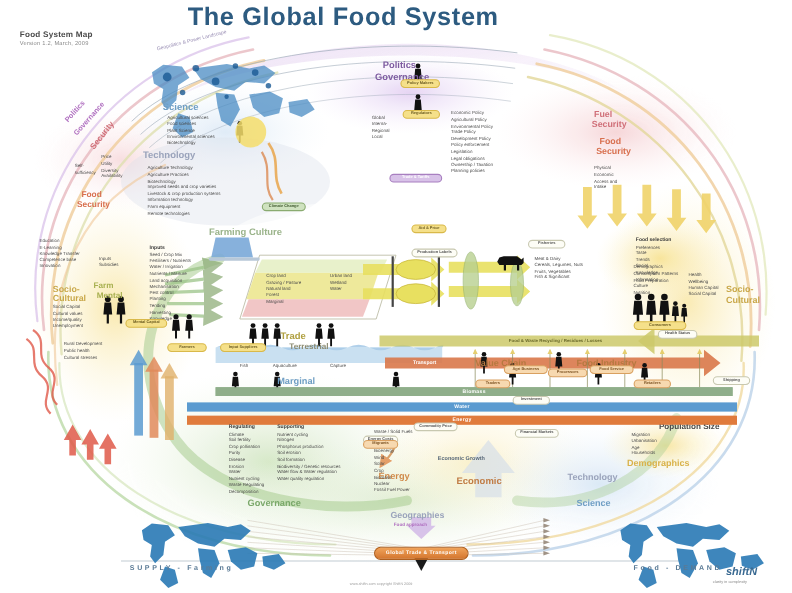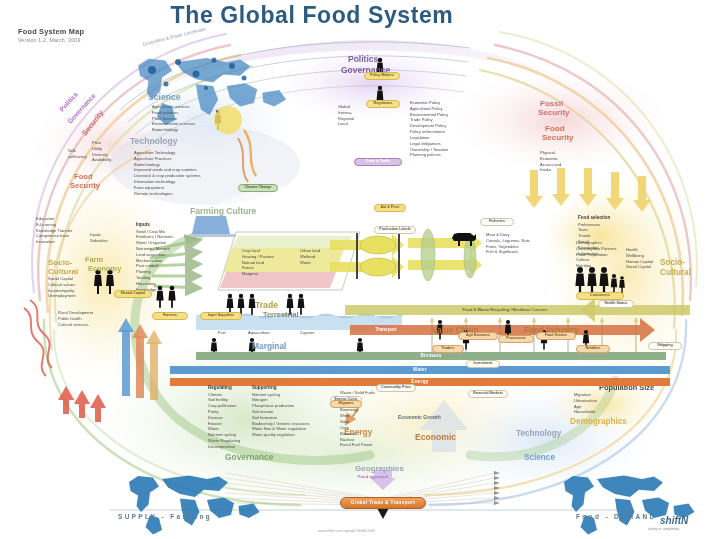--- a/index.html
+++ b/index.html
@@ -488,21 +488,21 @@
     <path d="M244,130 C256,146 246,160 256,176" stroke="#e8a040" stroke-width="2.4" fill="none" opacity=".8"></path>
     <path d="M238,138 C248,154 238,168 248,182" stroke="#d87a3a" stroke-width="2" fill="none" opacity=".7"></path>
   </svg>
 
   <div class="lbl title">The Global Food System</div>
   <div class="lbl meta-title">Food System Map</div>
   <div class="lbl meta-sub">Version 1.2, March, 2009</div>
 
   <div class="lbl region r-politics">Politics</div>
   <div class="lbl region r-gov">Governance</div>
-  <div class="lbl region r-civsec">Fossil</div>
+  <div class="lbl region r-civsec">Fuel</div>
   <div class="lbl region r-civsec2">Security</div>
   <div class="lbl region r-foodsec-r">Food</div>
   <div class="lbl region r-foodsec-r2">Security</div>
   <div class="lbl region r-foodsec-l">Food</div>
   <div class="lbl region r-foodsec-l2">Security</div>
   <div class="lbl region r-science-l">Science</div>
   <div class="lbl region r-tech-l">Technology</div>
   <div class="lbl region r-farming">Farming Culture</div>
   <div class="lbl region r-land">Trade</div>
   <div class="lbl region r-terr">Terrestrial</div>
@@ -514,21 +514,21 @@
   <div class="lbl region r-energy">Energy</div>
   <div class="lbl region r-popsize">Population Size</div>
   <div class="lbl region r-demog">Demographics</div>
   <div class="lbl region r-tech-r">Technology</div>
   <div class="lbl region r-science-r">Science</div>
   <div class="lbl region r-socio-r">Socio-</div>
   <div class="lbl region r-socio-r2">Cultural</div>
   <div class="lbl region r-socio-l">Socio-</div>
   <div class="lbl region r-socio-l2">Cultural</div>
   <div class="lbl region r-farmecon">Farm</div>
-  <div class="lbl region r-farmecon2">Economy</div>
+  <div class="lbl region r-farmecon2">Mental</div>
   <div class="lbl region r-geog">Geographies</div>
 
   <div class="arc-lbl arc-pol">Politics</div>
   <div class="arc-lbl arc-gov">Governance</div>
   <div class="arc-lbl arc-sec">Security</div>
   <div class="arc-lbl arc-geo">Geopolitics &amp; Power Landscape</div>
 
   <div class="lbl band biomass" style="left:196px;top:352px;width:470px;height:8px;">Biomass</div>
   <div class="lbl band water" style="left:170px;top:366px;width:500px;height:8px;">Water</div>
   <div class="lbl band energy" style="left:170px;top:378px;width:500px;height:8px;">Energy</div>

